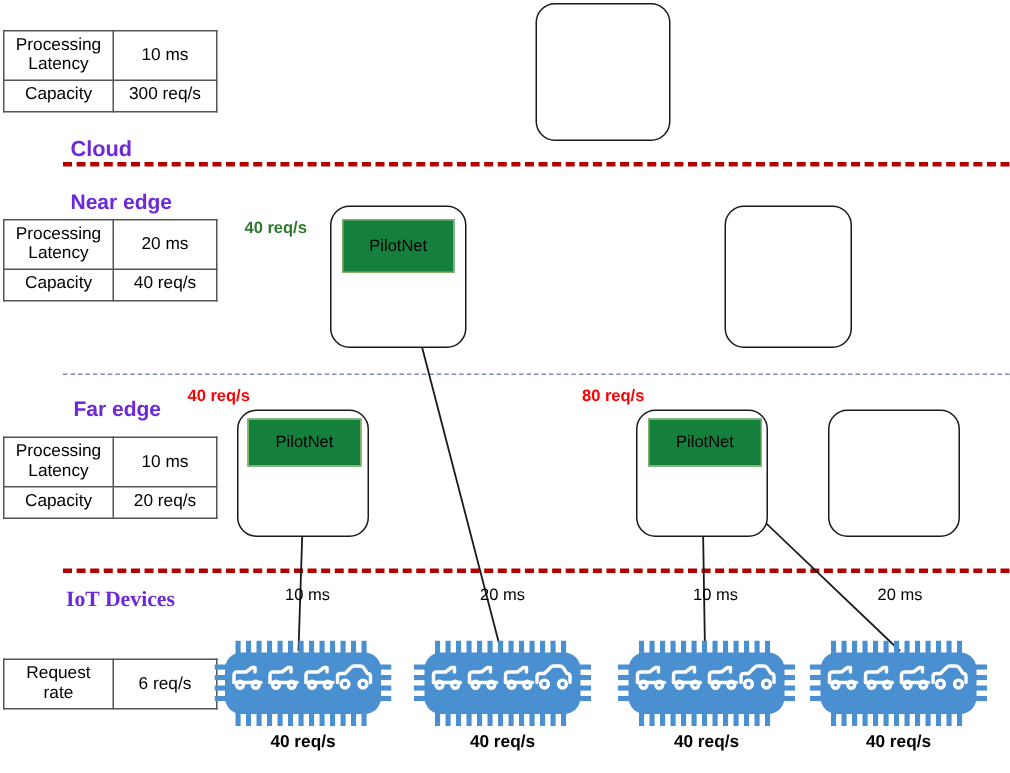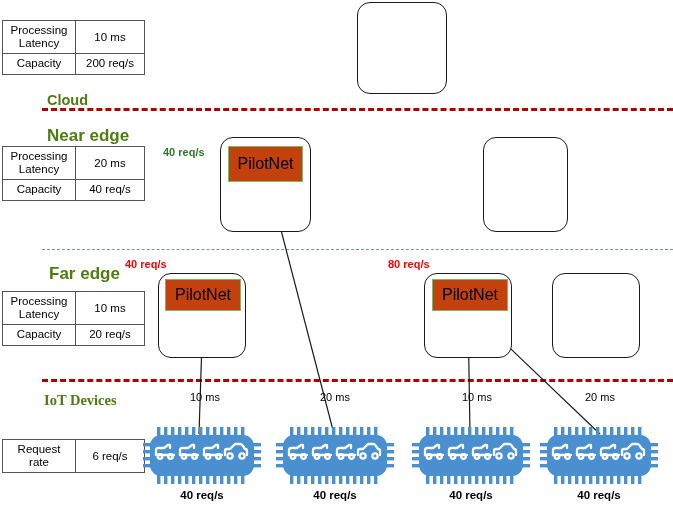--- a/index.html
+++ b/index.html
@@ -9,37 +9,37 @@
   .abs{position:absolute;}
 
   
   .spec-table{position:absolute;border-collapse:collapse;background:#fff;}
   .spec-table td{border:1px solid #555;font-size:11.5px;line-height:1.15;
                  text-align:center;padding:3px 5px;color:#000;white-space:pre-line;}
   .spec-table td.k{width:62px;}
   .spec-table td.v{width:58px;}
 
   
-  .layer-label{position:absolute;font-weight:bold;color:#4d7c0f;white-space:nowrap;}
+  .layer-label{position:absolute;font-weight:bold;color:#6d28d9;white-space:nowrap;}
   .layer-label.big{font-size:14.5px;}
-  .layer-label.small{font-size:17px;}
+  .layer-label.small{font-size:14px;}
 
   
   .divider{position:absolute;height:0;}
   .divider.red{border-top:3px dashed #b20000;}
   .divider.blue{border-top:1px dashed #7a8fb5;}
 
   
   .node-box{position:absolute;border:1px solid #1a1a1a;border-radius:13px;
             background:#fff;box-sizing:border-box;}
 
   
-  .pilotnet{position:absolute;background:#c2410c;border:1px solid #82b366;
+  .pilotnet{position:absolute;background:#15803d;border:1px solid #82b366;
             box-sizing:border-box;display:flex;align-items:center;
-            justify-content:center;font-size:16px;color:#000;}
+            justify-content:center;font-size:11px;color:#000;}
 
   
   .rate{position:absolute;font-size:11px;font-weight:bold;white-space:nowrap;}
   .rate.green{color:#2d7a2d;}
   .rate.red{color:#ff0000;}
 
   
   .plain{position:absolute;font-size:11px;color:#000;white-space:nowrap;}
   .bold-lbl{position:absolute;font-size:11.5px;font-weight:bold;color:#000;
             white-space:nowrap;text-align:center;}
@@ -55,21 +55,21 @@
 
   <table class="spec-table" style="left:2px;  top:20px;">
     <tbody>
         <tr>
       <td class="k">Processing
 Latency</td>
       <td class="v">10 ms</td>
     </tr>
     <tr>
       <td class="k">Capacity</td>
-      <td class="v">200 req/s</td>
+      <td class="v">300 req/s</td>
     </tr>
   </tbody>
     </table>
 
   <table class="spec-table" style="left:2px;  top:146px;">
     <tbody>
         <tr>
       <td class="k">Processing
 Latency</td>
       <td class="v">20 ms</td>

